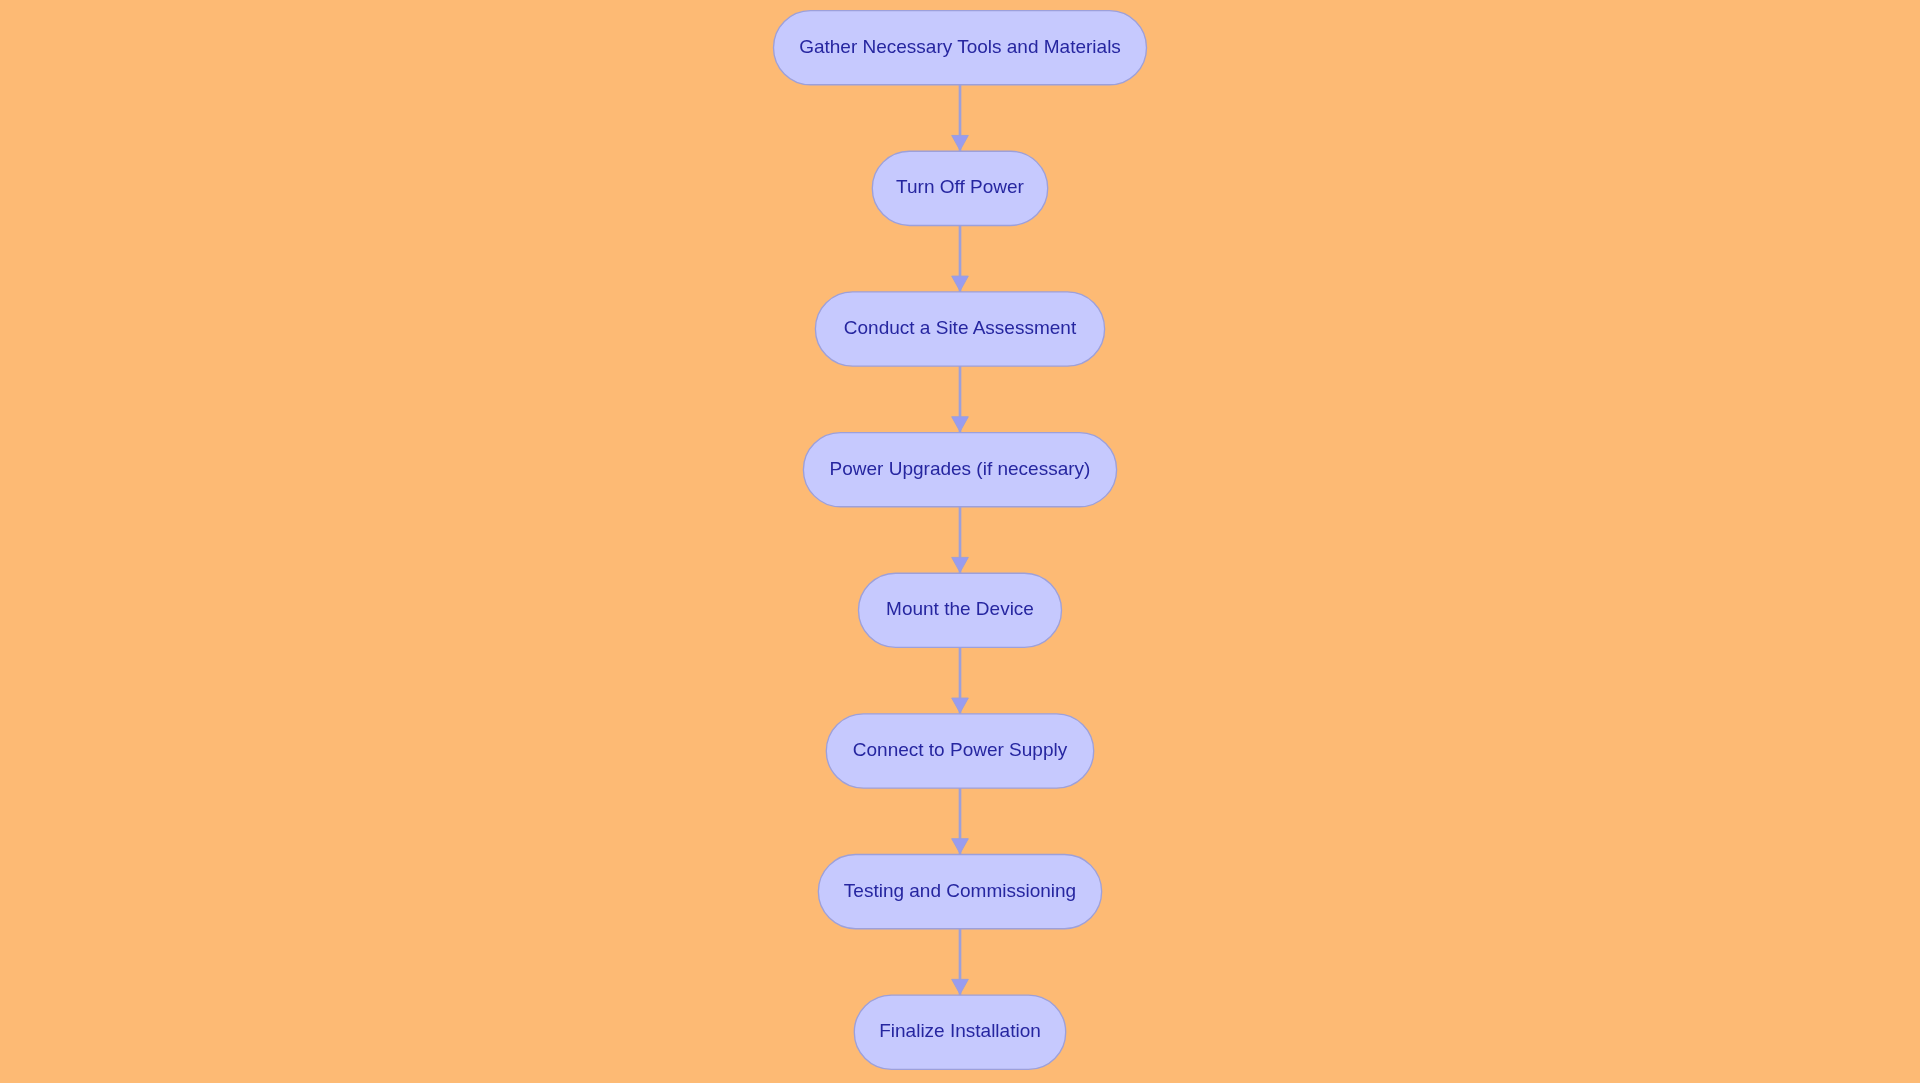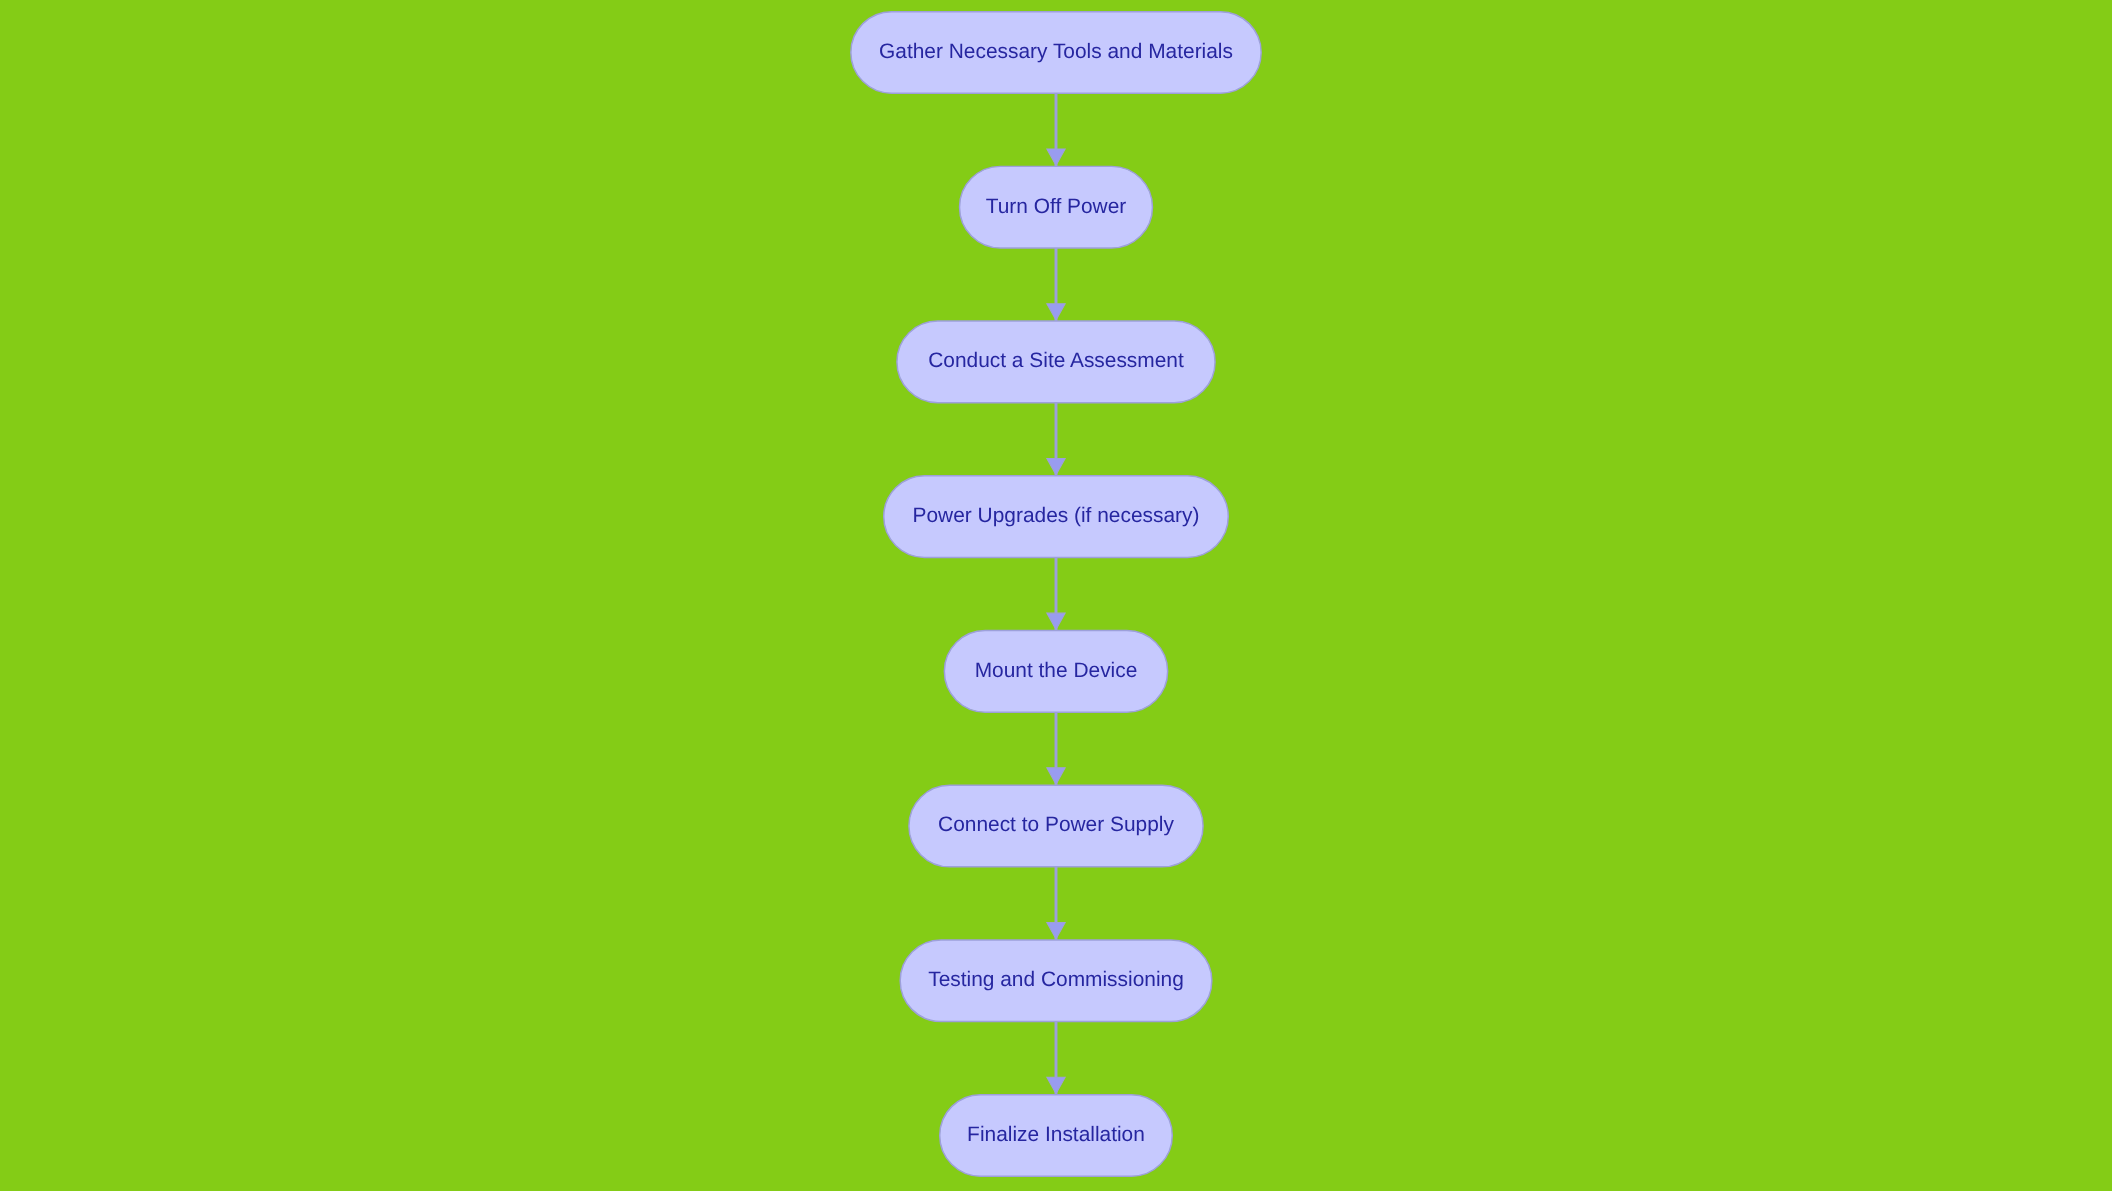--- a/index.html
+++ b/index.html
@@ -8,21 +8,21 @@
     padding: 0;
     width: 1920px;
     height: 1083px;
     background: #ffffff;
     overflow: hidden;
   }
   #flow-root {
     position: relative;
     width: 1920px;
     height: 1083px;
-    background: #84cc16;
+    background: #fdba74;
   }
   svg#flow-svg {
     position: absolute;
     left: 0;
     top: 0;
     width: 1920px;
     height: 1083px;
     display: block;
   }
   .node-label {

